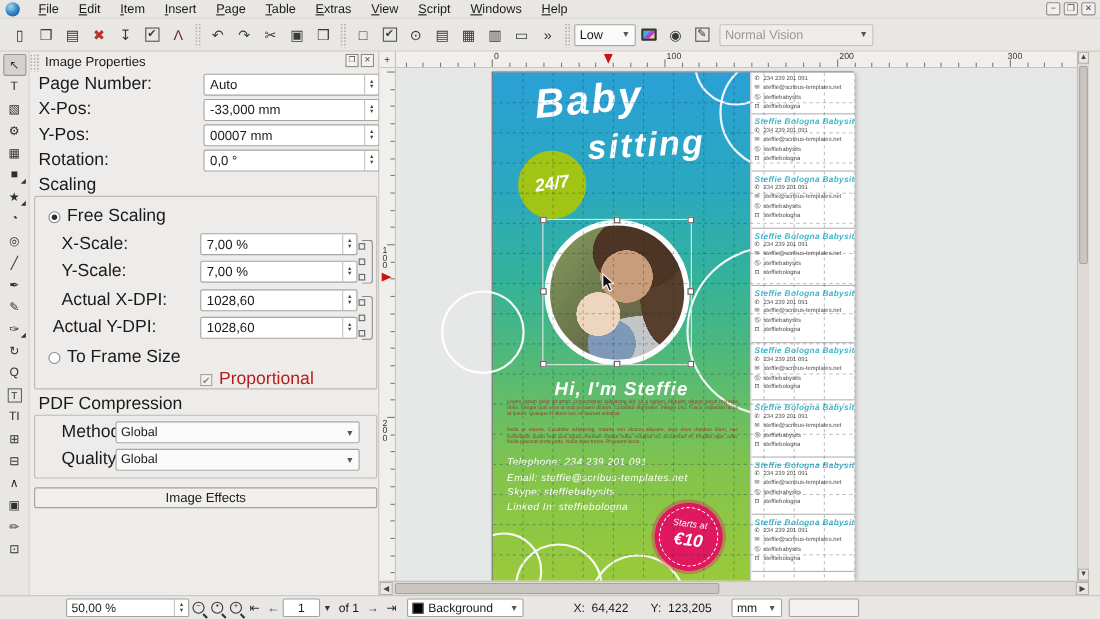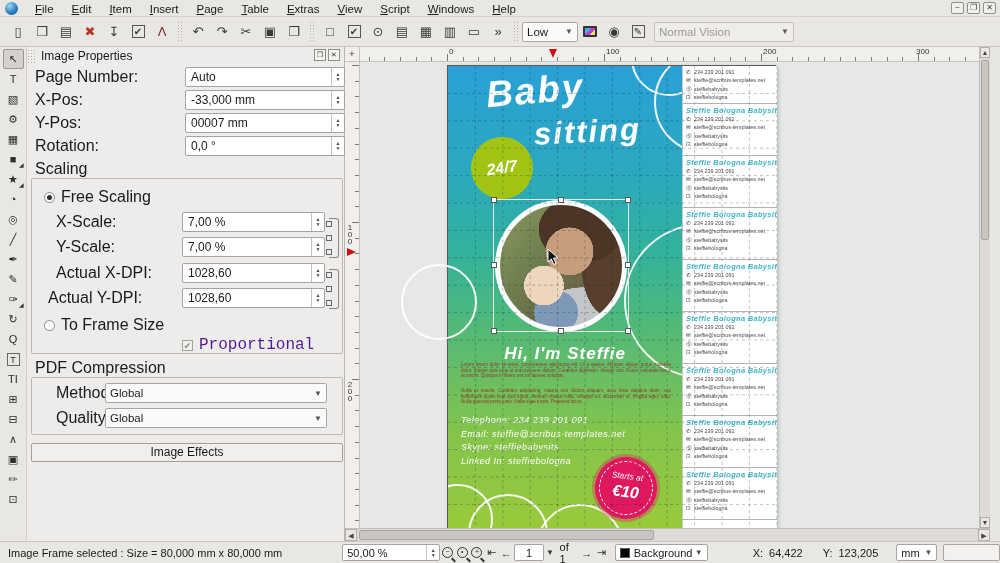--- a/index.html
+++ b/index.html
@@ -395,21 +395,21 @@
           <i style="top:16px;"></i>
           <i style="top:30px;"></i>
         </div>
 
       <div class="prow" style="left:12px;top:136px;">
           <span class="radio"></span>
           <span class="plabel">To Frame Size</span>
         </div>
       <div class="prow" style="left:150px;top:156px;color:#9a9894;">
           <span class="checkbox">✔</span>
-          <span class="plabel" style="color:#4c1d95;font-family:Liberation Mono, monospace;">Proportional</span>
+          <span class="plabel" style="color:#b91c1c;">Proportional</span>
         </div>
     </div>
 
     <div class="prow" style="left:8px;top:311px;">
         <span class="plabel">PDF Compression</span>
       </div>
     <div class="groupbox" style="left:4px;top:330px;width:312px;height:58px;">
       <div class="prow" style="left:24px;top:5px;">
           <span class="plabel">Method:</span>
         </div>
@@ -779,21 +779,20 @@
       <div class="sbtn" style="left:0;bottom:0;width:10px;height:11px;line-height:10px;">▼</div>
     </div>
     <div class="hsb">
       <div class="sbtn" style="left:0;top:0;width:12px;height:12px;line-height:11px;">◀</div>
       <div class="sthumb" style="left:14px;top:1px;width:295px;height:10px;"></div>
       <div class="sbtn" style="right:0;top:0;width:12px;height:12px;line-height:11px;">▶</div>
     </div>
   </div>
 
   <div class="statusbar">
-    <span class="sb-msg">Image Frame selected : Size = 80,000 mm x 80,000 mm</span>
     <div class="sb-box" style="margin-left:60px;width:112px;">
       <span>50,00 %</span>
       <span class="spin">▲<br>▼</span>
     </div>
     <div class="sb-btn">
         <span class="mag">−</span>
       </div>
     <div class="sb-btn">
         <span class="mag">•</span>
       </div>

